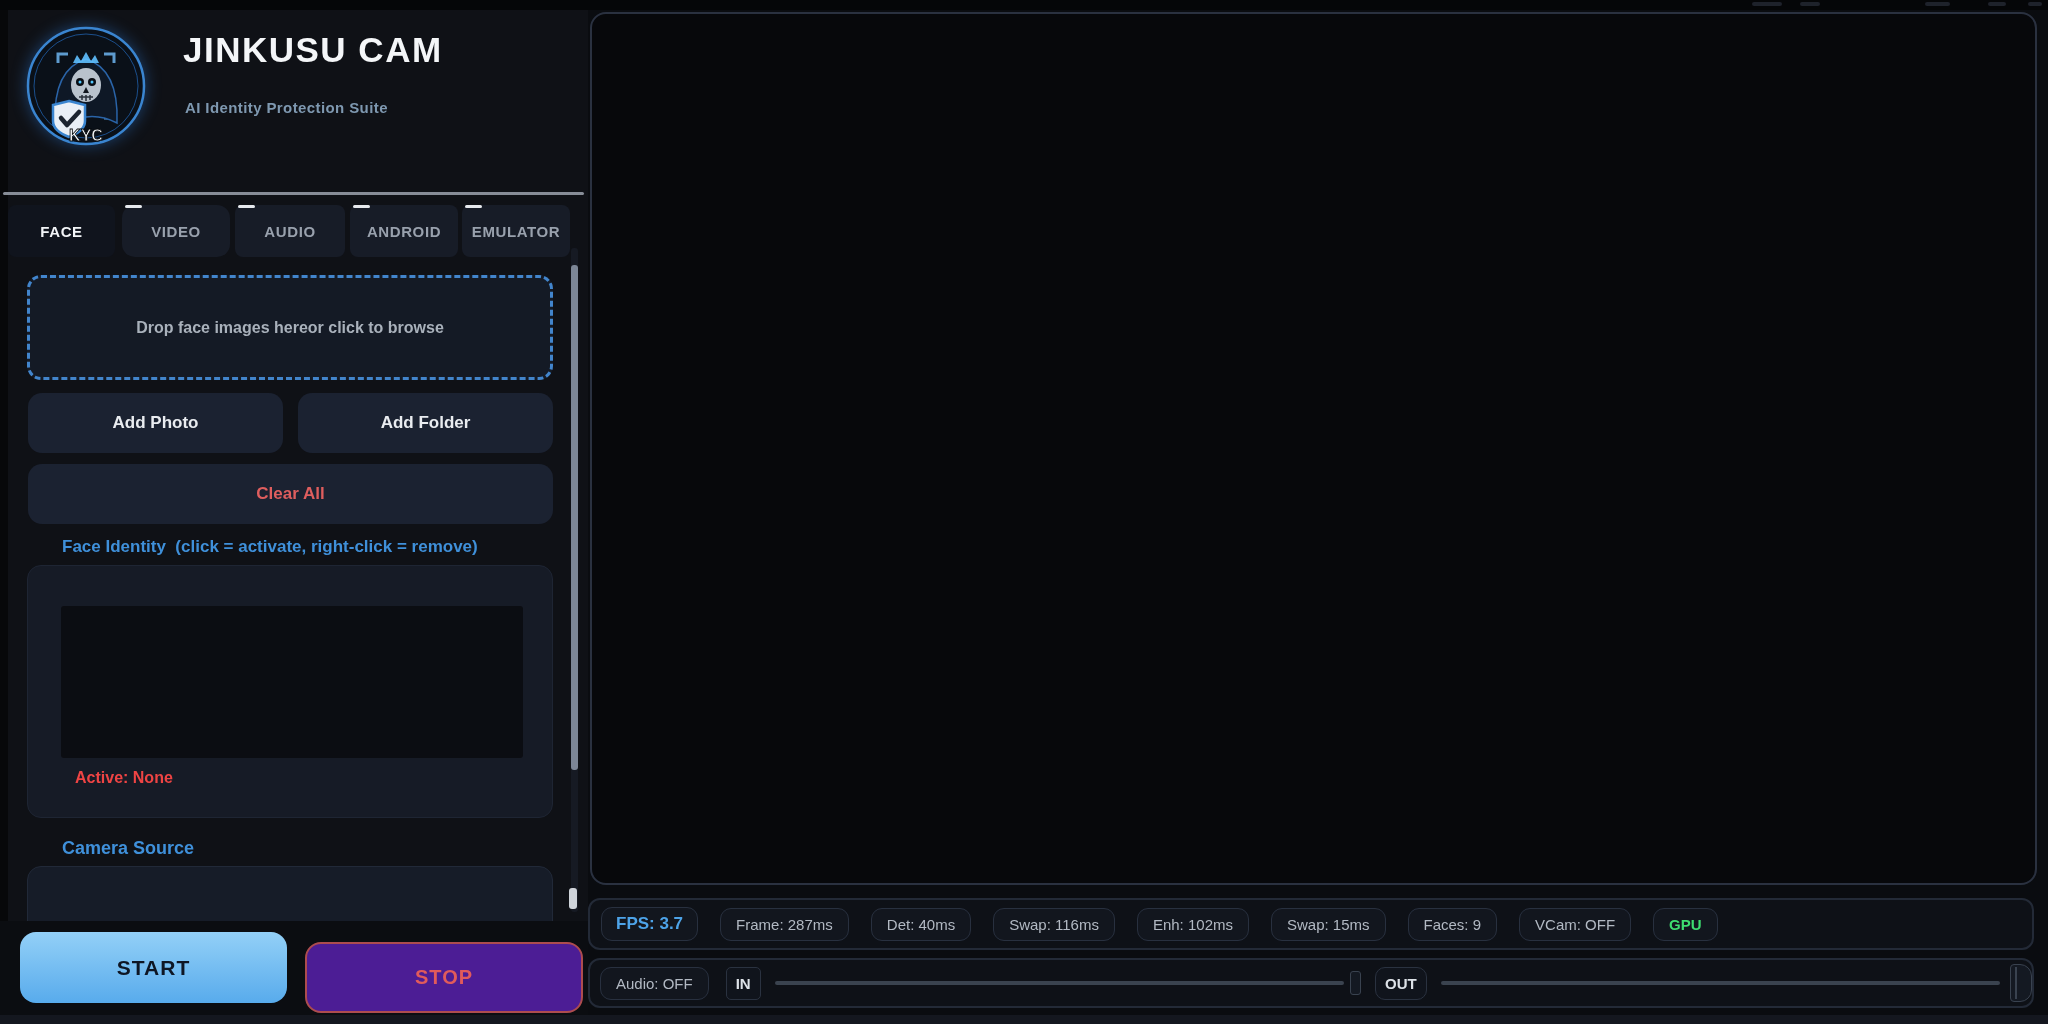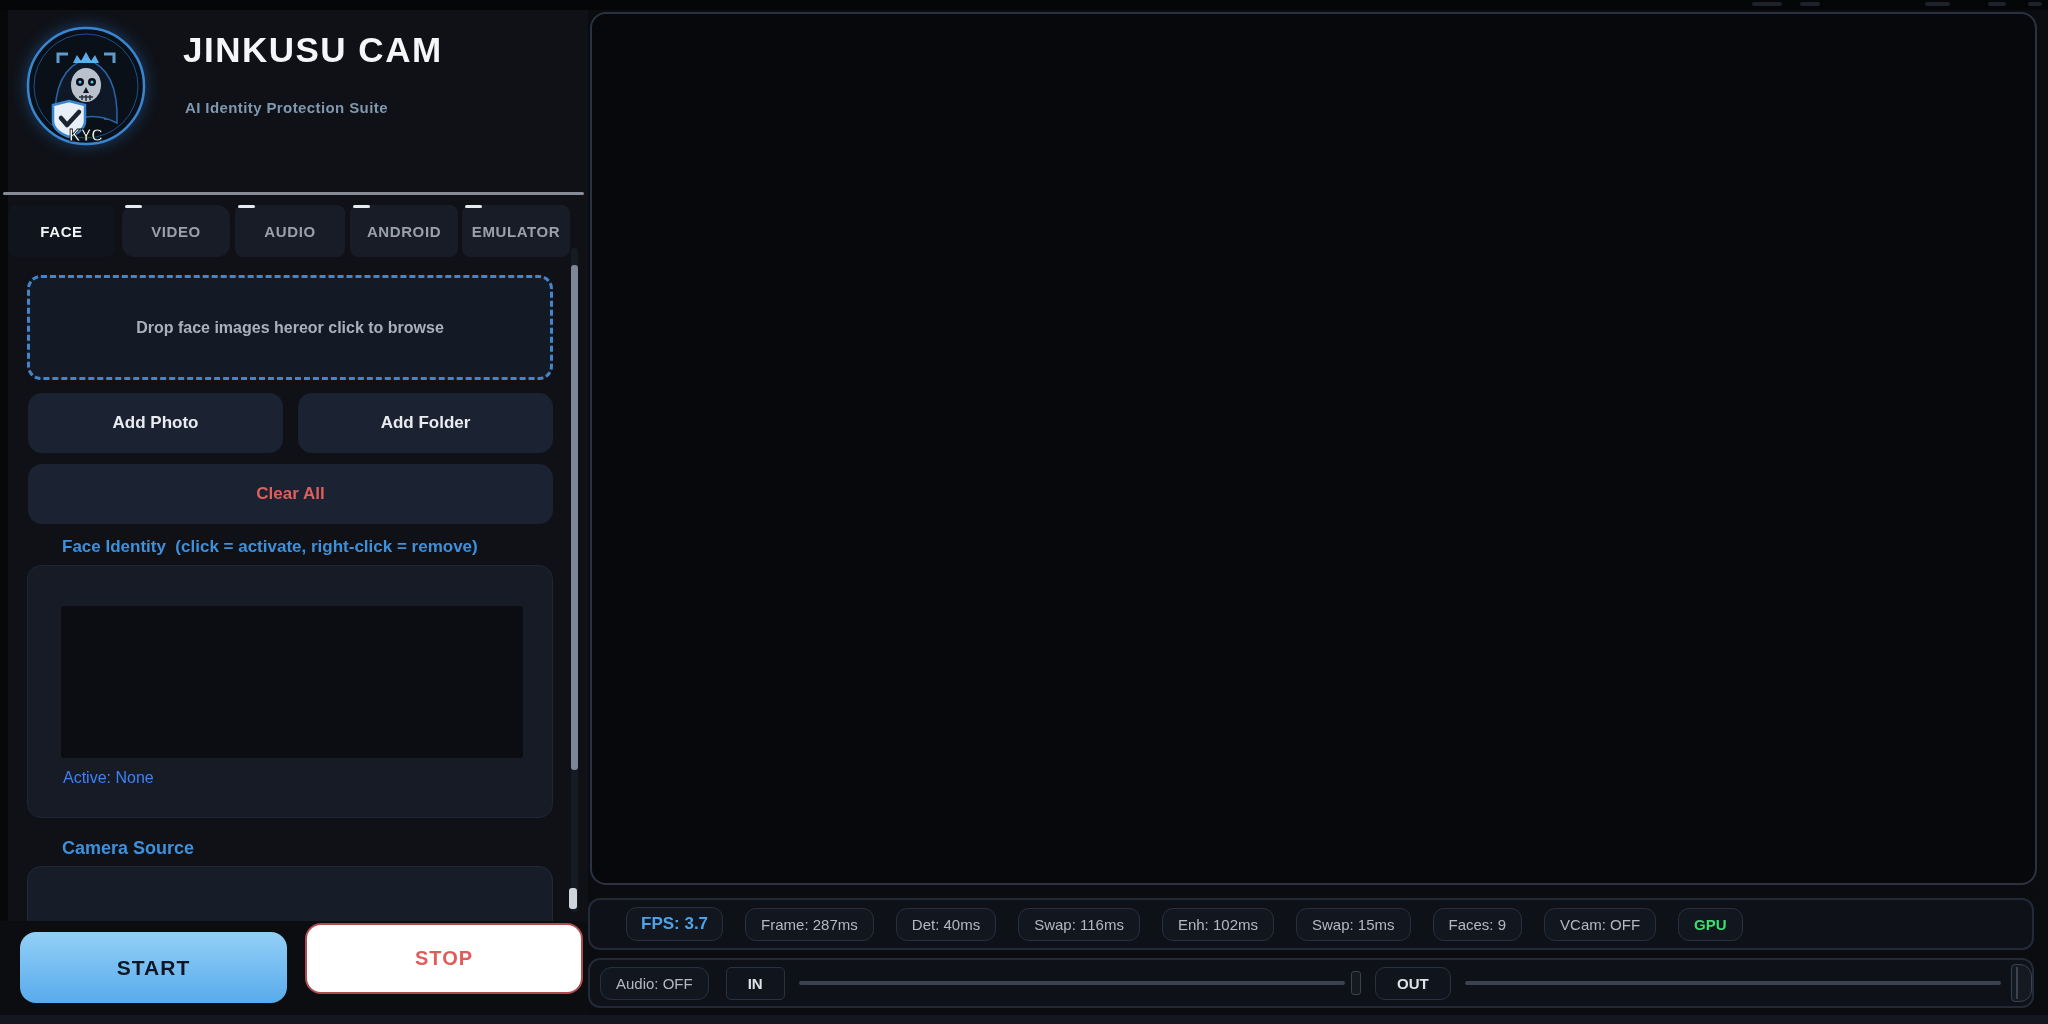--- a/index.html
+++ b/index.html
@@ -50,63 +50,63 @@
   #btn-add-photo{left:28px;top:393px;width:255px;}
   #btn-add-folder{left:298px;top:393px;width:255px;}
   #btn-clear-all{left:28px;top:464px;width:525px;color:#df5e5e;}
 
   #gallery-label{left:62px;top:537px;font-size:17px;font-weight:700;color:#3f90da;
                  white-space:pre;}
   #gallery-box{left:27px;top:565px;width:526px;height:253px;background:#161b26;
                border-radius:14px;border:1px solid #1e2533;box-sizing:border-box;}
   #gallery-inner{left:33px;top:40px;width:462px;height:152px;background:#0b0d12;
                  border-radius:3px;}
-  #gallery-active{left:35px;top:203px;font-size:16px;font-weight:400;color:#3b82f6;}
+  #gallery-active{left:47px;top:203px;font-size:16px;font-weight:700;color:#ef4444;}
 
   #camera-source-label{left:62px;top:838px;font-size:18px;font-weight:700;color:#3f90da;}
   #camera-source-box{left:27px;top:866px;width:526px;height:90px;background:#161c28;
                      border-radius:14px;border:1px solid #212938;box-sizing:border-box;}
 
   
   #scroll-track{left:571px;top:248px;width:7px;height:664px;background:#161a23;
                 border-radius:3px;}
   #scroll-thumb{left:571px;top:265px;width:7px;height:505px;background:#7c8696;
                 border-radius:3px;cursor:pointer;}
   #splitter-handle{left:569px;top:888px;width:8px;height:21px;background:#cfd4da;
                    border-radius:3px;cursor:pointer;z-index:30;}
 
   
   #left-footer{left:0;top:921px;width:588px;height:94px;background:#0b0d11;z-index:20;}
   #btn-start{position:absolute;left:20px;top:11px;width:267px;height:71px;
              background:linear-gradient(180deg,#93d0f7,#58abec);border-radius:16px;
              display:flex;align-items:center;justify-content:center;
              font-size:21px;font-weight:800;letter-spacing:1px;color:#0e1624;cursor:pointer;}
-  #btn-stop{position:absolute;left:305px;top:2px;width:278px;height:71px;
-            background:#ffffff;border:2.5px solid #ad4c4f;border-radius:16px;
+  #btn-stop{position:absolute;left:305px;top:21px;width:278px;height:71px;
+            background:#4c1d95;border:2.5px solid #ad4c4f;border-radius:16px;
             box-sizing:border-box;display:flex;align-items:center;justify-content:center;
             font-size:20px;font-weight:800;letter-spacing:1px;color:#e15b5b;cursor:pointer;}
 
   
   #right-bg{left:588px;top:0;width:1460px;height:1024px;background:#0a0c10;}
   #preview{left:590px;top:12px;width:1447px;height:873px;background:#07080b;
            border:2px solid #2a3140;border-radius:16px;box-sizing:border-box;}
 
   .bottom-row{position:absolute;left:588px;width:1446px;background:#0e1117;
               border:2px solid #232a37;border-radius:12px;box-sizing:border-box;
               display:flex;align-items:center;}
   #status-row{top:898px;height:52px;padding-left:11px;gap:22px;}
   #audio-row{top:958px;height:50px;padding-left:10px;gap:14px;}
 
   .pill{border:1.6px solid #28303f;border-radius:11px;background:#12161e;
         padding:7px 15px;font-size:15px;color:#b2b9c3;white-space:nowrap;}
-  .pill.fps{color:#4da3e8;font-weight:700;font-size:17px;padding:6px 14px;margin-left:25px;}
+  .pill.fps{color:#4da3e8;font-weight:700;font-size:17px;padding:6px 14px;}
   .pill.gpu{color:#3edd70;font-weight:700;}
 
   .io-label{border:1.6px solid #2a3240;background:#10141c;color:#dde2e8;
-            font-size:15px;font-weight:700;padding:7px 21px;white-space:nowrap;}
+            font-size:15px;font-weight:700;padding:7px 9px;white-space:nowrap;}
   #in-label{border-radius:5px;margin-left:3px;}
   #out-label{border-radius:10px;}
   .slider-line{height:4px;background:#3a434f;border-radius:2px;cursor:pointer;}
   #in-slider{width:575px;}
   #out-slider{width:565px;}
   .slider-handle{border:1.6px solid #39424f;background:#141922;cursor:pointer;}
   #in-handle{width:9px;height:22px;border-radius:3px;margin-left:-8px;}
   #out-handle{width:20px;height:36px;border-radius:4px 12px 12px 4px;margin-left:-4px;
               position:relative;}
   #out-handle::before{content:"";position:absolute;left:4px;top:2px;bottom:2px;width:2px;

